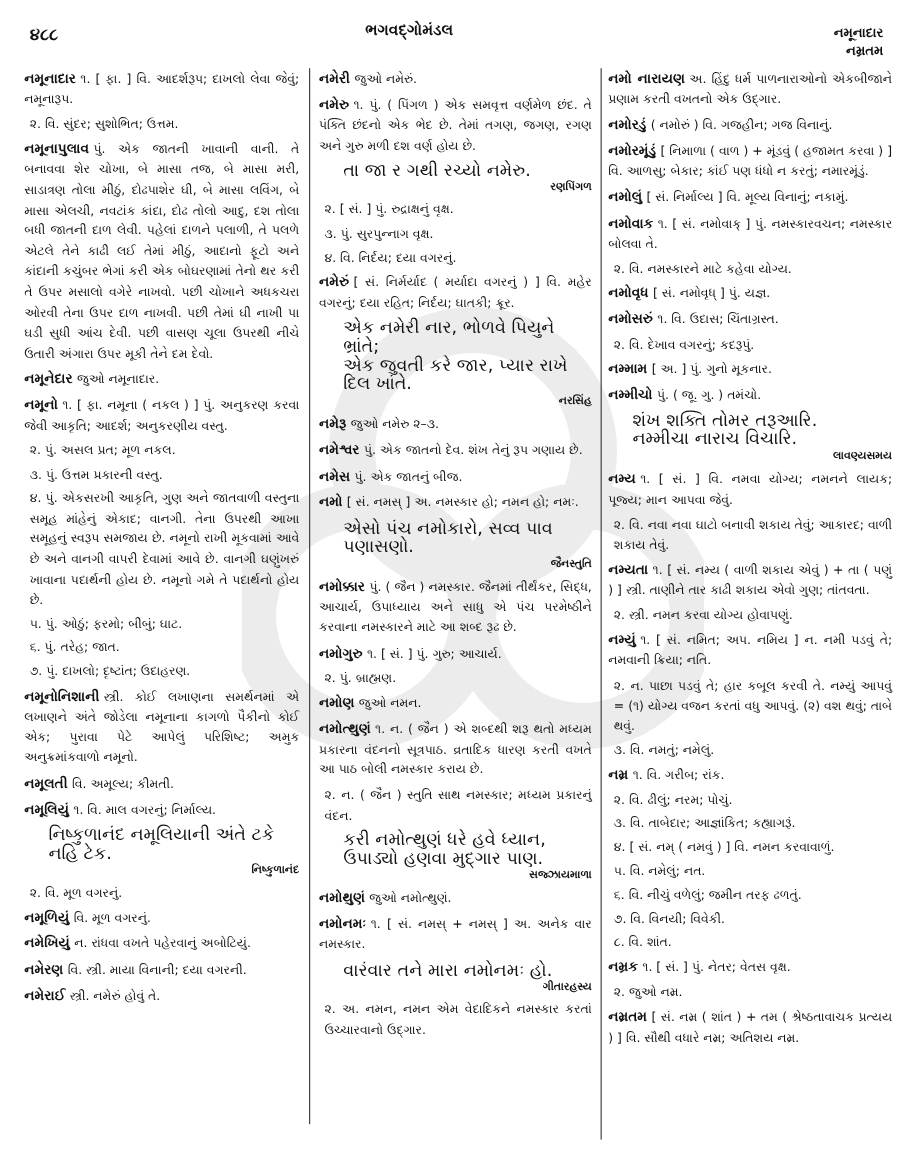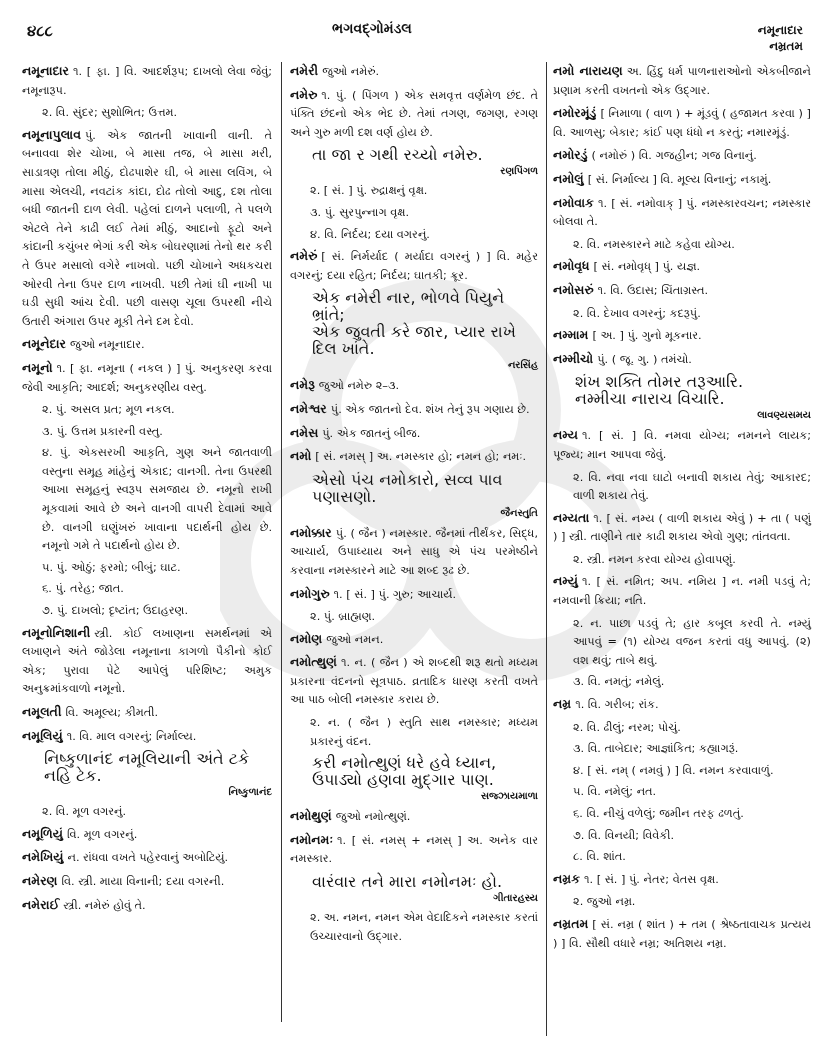--- a/index.html
+++ b/index.html
@@ -14,21 +14,21 @@
   .col { position:absolute; top:62px; font-size:11.3px; line-height:18.6px; }
   .col-1 { left:22px; width:250px; }
   .col-2 { left:290px; width:248px; }
   .col-3 { left:553px; width:258px; }
   .rule { position:absolute; width:1px; background:#333; }
   .rule-1 { left:281px; top:62px; height:960px; }
   .rule-2 { left:546px; top:62px; height:974px; }
   .entry { margin:0 0 4px 0; text-align:justify; }
   .entry .hw { font-weight:bold; font-size:12.5px; margin-right:4px; }
   .entry .body { }
-  .sub { margin:0 0 3px 20px; text-align:justify; }
+  .sub { margin:0 0 3px 5px; text-align:justify; }
   .quote { margin:0 0 0 22px; font-size:16px; line-height:17px; }
   .quote .q-line { display:block; }
   .cite { text-align:right; font-size:10px; line-height:15px; margin-bottom:4px;font-weight:bold; }
 </style>
 </head>
 <body>
 
 <svg class="watermark" viewBox="0 0 420 440">
   <circle cx="210" cy="150" r="110" fill="none" stroke="#000" stroke-width="42"></circle>
   <circle cx="110" cy="300" r="100" fill="none" stroke="#000" stroke-width="42"></circle>
@@ -110,22 +110,22 @@
     <div class="entry"><span class="hw">નમોથુણં</span><span class="body">જુઓ નમોત્થુણં.</span></div>
     <div class="entry"><span class="hw">નમોનમઃ</span><span class="body">૧. [ સં. નમસ્ + નમસ્ ] અ. અનેક વાર નમસ્કાર.</span></div>
     <div class="quote">
       <span class="q-line">વારંવાર તને મારા નમોનમઃ હો.</span>
     </div>
     <div class="cite">ગીતારહસ્ય</div>
     <div class="sub">૨. અ. નમન, નમન એમ વેદાદિકને નમસ્કાર કરતાં ઉચ્ચારવાનો ઉદ્‌ગાર.</div>
   </div>
 <div class="col col-3">
     <div class="entry"><span class="hw">નમો નારાયણ</span><span class="body">અ. હિંદુ ધર્મ પાળનારાઓનો એકબીજાને પ્રણામ કરતી વખતનો એક ઉદ્‌ગાર.</span></div>
+    <div class="entry"><span class="hw">નમોરડું</span><span class="body">( નમોરું ) વિ. ગજહીન; ગજ વિનાનું.</span></div>
     <div class="entry"><span class="hw">નમોરમૂંડું</span><span class="body">[ નિમાળા ( વાળ ) + મૂંડવું ( હજામત કરવા ) ] વિ. આળસુ; બેકાર; કાંઈ પણ ધંધો ન કરતું; નમારમૂંડું.</span></div>
-    <div class="entry"><span class="hw">નમોરડું</span><span class="body">( નમોરું ) વિ. ગજહીન; ગજ વિનાનું.</span></div>
     <div class="entry"><span class="hw">નમોલું</span><span class="body">[ સં. નિર્માલ્ય ] વિ. મૂલ્ય વિનાનું; નકામું.</span></div>
     <div class="entry"><span class="hw">નમોવાક</span><span class="body">૧. [ સં. નમોવાક્ ] પું. નમસ્કારવચન; નમસ્કાર બોલવા તે.</span></div>
     <div class="sub">૨. વિ. નમસ્કારને માટે કહેવા યોગ્ય.</div>
     <div class="entry"><span class="hw">નમોવૃધ</span><span class="body">[ સં. નમોવૃધ્ ] પું. યજ્ઞ.</span></div>
     <div class="entry"><span class="hw">નમોસરું</span><span class="body">૧. વિ. ઉદાસ; ચિંતાગ્રસ્ત.</span></div>
     <div class="sub">૨. વિ. દેખાવ વગરનું; કદરૂપું.</div>
     <div class="entry"><span class="hw">નમ્મામ</span><span class="body">[ અ. ] પું. ગુનો મૂકનાર.</span></div>
     <div class="entry"><span class="hw">નમ્મીચો</span><span class="body">પું. ( જૂ. ગુ. ) તમંચો.</span></div>
     <div class="quote">
       <span class="q-line">શંખ શક્તિ તોમર તરૂઆરિ.</span>

